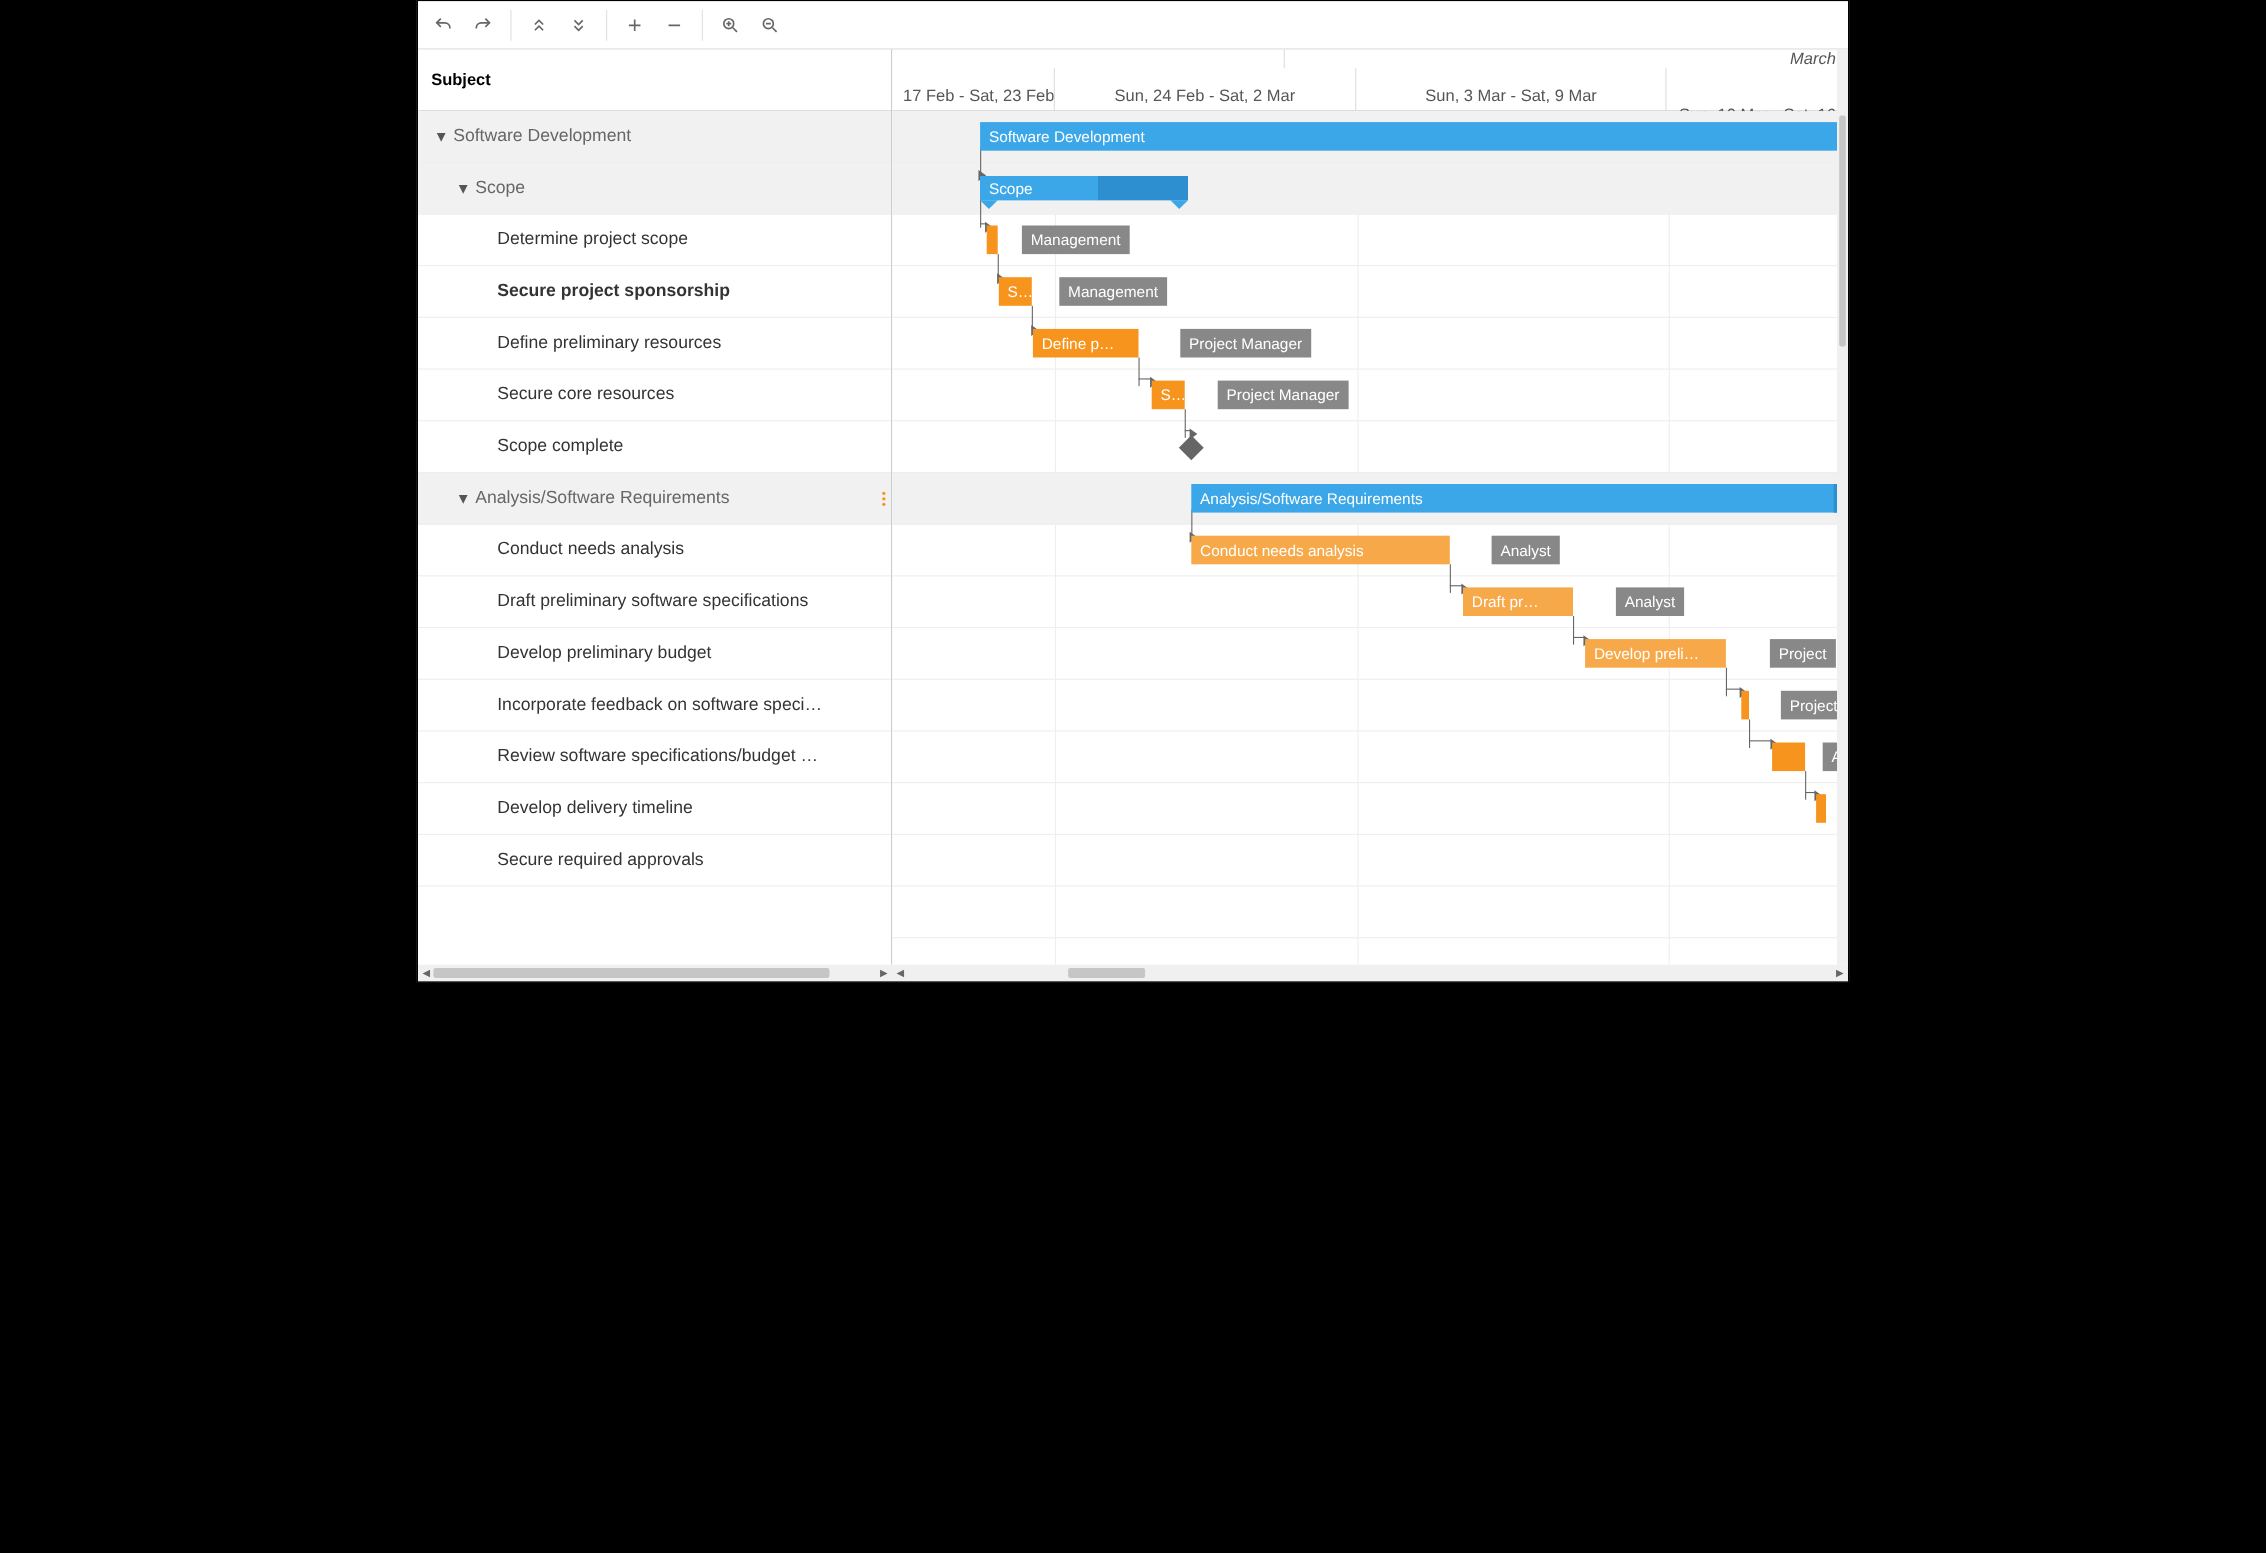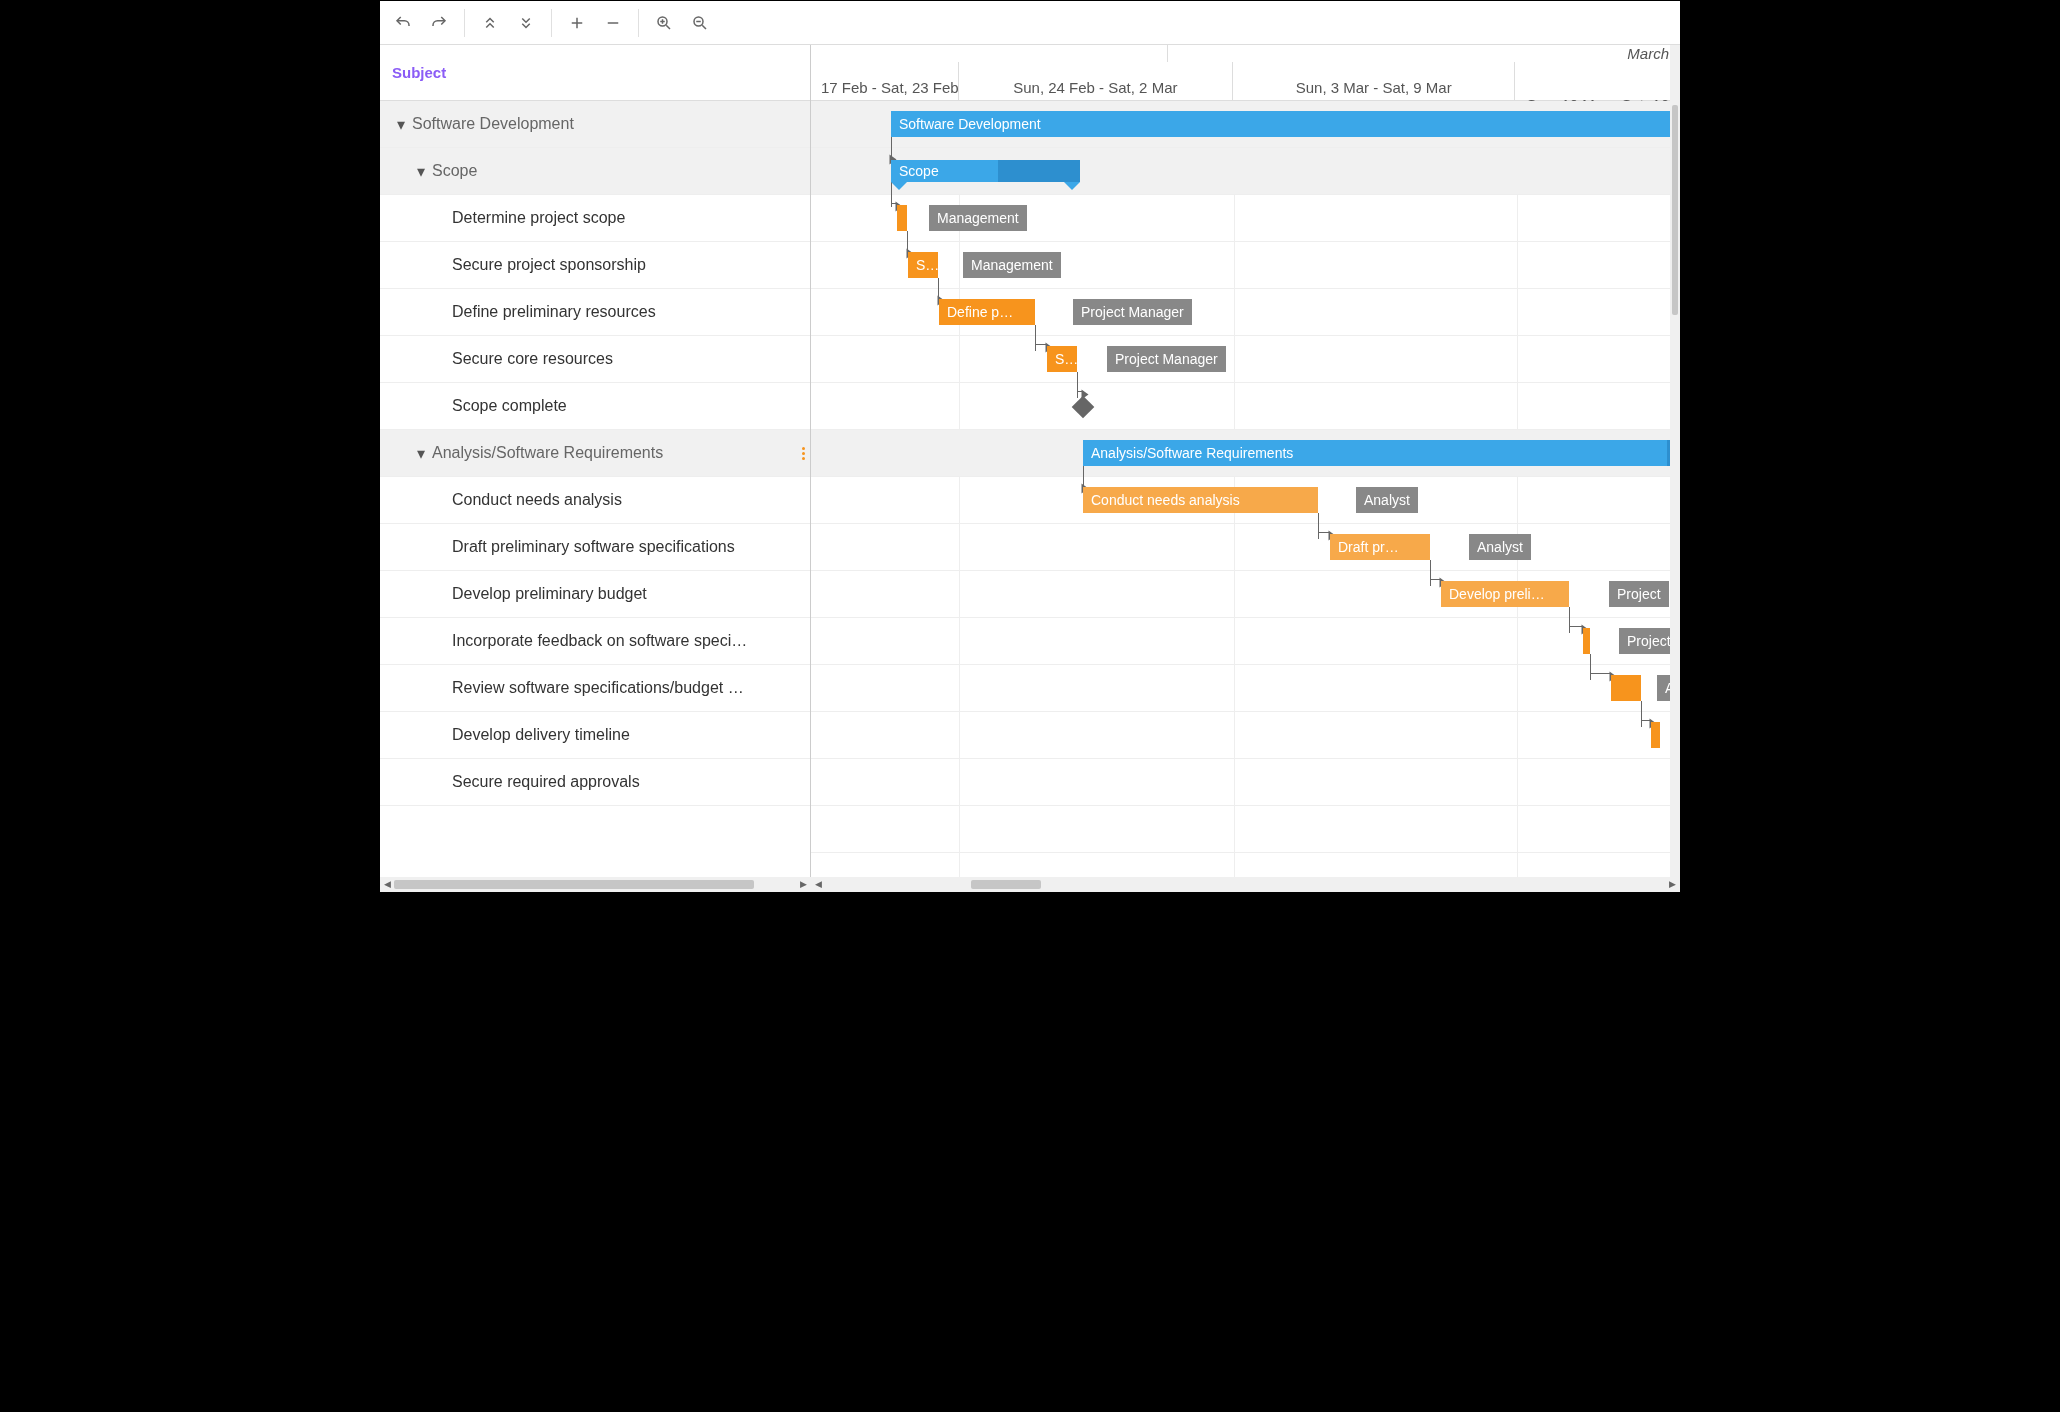--- a/index.html
+++ b/index.html
@@ -4,21 +4,21 @@
 <style>
 * { box-sizing: border-box; margin: 0; padding: 0; }
 html, body { font-family: "Segoe UI", Arial, sans-serif; font-size: 14px; color: #333; background: #000; overflow: hidden; }
 .frame { width: 1302px; height: 893px; background: #fff; margin: 0 auto; position: relative; border: 1px solid #000; }
 .toolbar { height: 44px; border-bottom: 1px solid #ddd; display: flex; align-items: center; padding: 0 6px; gap: 2px; }
 .tb-btn { width: 34px; height: 34px; display: flex; align-items: center; justify-content: center; color: #666; cursor: pointer; border-radius: 3px; }
 .tb-sep { width: 1px; height: 28px; background: #e0e0e0; margin: 0 6px; }
 .content { position: absolute; top: 44px; left: 0; right: 0; bottom: 15px; display: flex; }
 .left-pane { width: 431px; display: flex; flex-direction: column; border-right: 1px solid #ccc; }
 .right-pane { flex: 1; display: flex; flex-direction: column; position: relative; overflow: hidden; }
-.subject-header { height: 56px; display: flex; align-items: center; padding-left: 12px; font-weight: 600; color: #8b5cf6; font-size: 15px; border-bottom: 1px solid #ddd; }
+.subject-header { height: 56px; display: flex; align-items: center; padding-left: 12px; font-weight: 600; color: #000000; font-size: 15px; border-bottom: 1px solid #ddd; }
 .tree { flex: 1; overflow: hidden; }
 .tree-row { height: 47px; display: flex; align-items: center; border-bottom: 1px solid #eee; font-size: 16px; color: #333; padding-left: 12px; position: relative; }
 .tree-row.summary { background: #f1f1f1; color: #666; }
 .tree-row .arrow { width: 14px; display: inline-block; text-align: center; color: #555; }
 .tree-row .indent0 { padding-left: 2px; }
 .tree-row .indent1 { padding-left: 22px; }
 .tree-row .indent2 { padding-left: 60px; }
 .tree-row .label { white-space: nowrap; overflow: hidden; text-overflow: ellipsis; max-width: 350px; }
 .drag-handle { position: absolute; right: 1px; top: 50%; transform: translateY(-50%); width: 12px; height: 20px; display: flex; flex-direction: column; justify-content: center; gap: 2px; align-items: center; }
 .drag-handle span { width: 3px; height: 3px; background: #f7941d; border-radius: 50%; }
@@ -131,21 +131,21 @@
               <span class="arrow">▾</span>
               <span class="label">Scope</span>
             </div>
           </div>
           <div class="tree-row">
             <div class="indent2" style="display: flex; align-items: center; gap: 4px;">
               <span class="label">Determine project scope</span>
             </div>
           </div>
           <div class="tree-row">
-            <div class="indent2" style="display: flex; align-items: center; gap: 4px;">
+            <div class="indent2" style="display: flex; align-items: center; gap: 4px; font-weight: bold;">
               <span class="label">Secure project sponsorship</span>
             </div>
           </div>
           <div class="tree-row">
             <div class="indent2" style="display: flex; align-items: center; gap: 4px;">
               <span class="label">Define preliminary resources</span>
             </div>
           </div>
           <div class="tree-row">
             <div class="indent2" style="display: flex; align-items: center; gap: 4px;">

